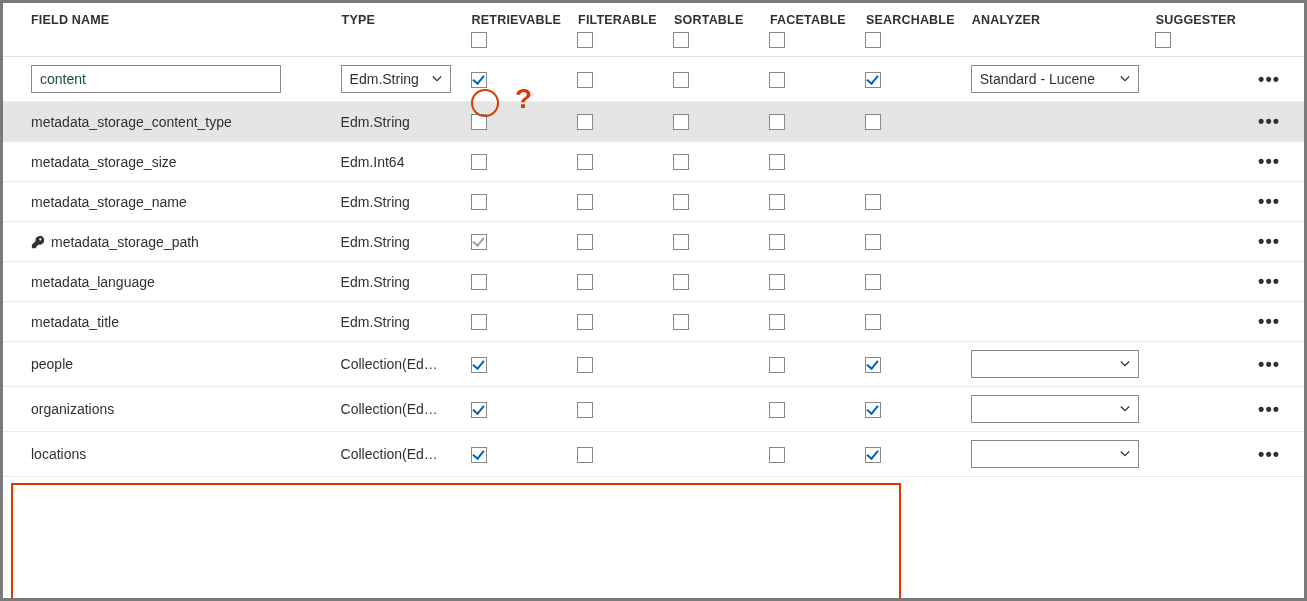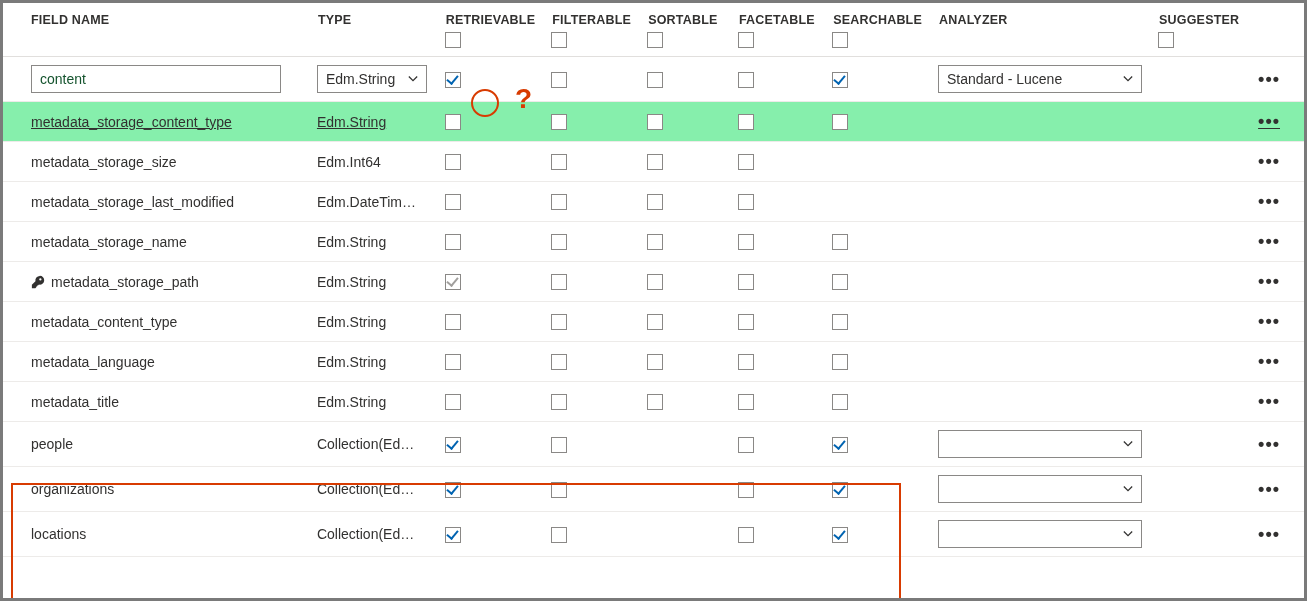--- a/index.html
+++ b/index.html
@@ -25,21 +25,21 @@
     padding: 10px 8px 4px 9px;
     vertical-align: top;
   }
   .hdr-sub td { padding: 0 8px 8px 8px; border-bottom: 1px solid #e1dfdd; }
   .row td {
     padding: 8px 8px;
     border-bottom: 1px solid #edebe9;
     vertical-align: middle;
     height: 40px;
   }
-  .row.hl td { background: #86efac; text-decoration: underline; }
+  .row.hl td { background: #e5e5e5; }
   .col-name   { width: 330px; padding-left: 28px !important; }
   .col-type   { width: 130px; }
   .col-chk    { width: 96px; text-align: left; }
   .col-analyzer { width: 180px; margin-top: 40px; }
   .col-suggest { width: 70px; text-align: left; }
   .col-dots   { width: 60px; text-align: right; padding-right: 24px !important; }
 
   .chk {
     display: inline-block;
     width: 16px; height: 16px;
@@ -70,21 +70,21 @@
     height: 28px;
     border: 1px solid #8a8886;
     background: #fff;
     display: inline-flex;
     align-items: center;
     padding: 0 8px;
     width: 110px;
     justify-content: space-between;
     cursor: pointer;
   }
-  .analyzer-select { width: 204px; }
+  .analyzer-select { width: 168px; }
   .chev {
     width: 10px; height: 10px;
     display: inline-block;
   }
   .chev svg { display: block; }
 
   .key-icon {
     display: inline-block;
     width: 14px; height: 14px;
     margin-right: 6px;
@@ -194,61 +194,37 @@
           <td class="col-chk"><span class="chk cell-pad"></span></td>
           <td class="col-chk"><span class="chk cell-pad"></span></td>
           <td class="col-chk"><span class="chk cell-pad"></span></td>
           <td class="col-chk"><span class="chk cell-pad"></span></td>
           <td class="col-chk"></td>
           <td class="col-analyzer"></td>
           <td class="col-suggest"></td>
           <td class="col-dots"><span class="dots">•••</span></td>
         </tr>
         <tr class="row">
-          <td class="col-name"><span>metadata_storage_last_modified</span></td>
-          <td class="col-type">Edm.DateTim…</td>
-          <td class="col-chk"><span class="chk cell-pad"></span></td>
-          <td class="col-chk"><span class="chk cell-pad"></span></td>
-          <td class="col-chk"><span class="chk cell-pad"></span></td>
-          <td class="col-chk"><span class="chk cell-pad"></span></td>
-          <td class="col-chk"></td>
-          <td class="col-analyzer"></td>
-          <td class="col-suggest"></td>
-          <td class="col-dots"><span class="dots">•••</span></td>
-        </tr>
-        <tr class="row">
           <td class="col-name"><span>metadata_storage_name</span></td>
           <td class="col-type">Edm.String</td>
           <td class="col-chk"><span class="chk cell-pad"></span></td>
           <td class="col-chk"><span class="chk cell-pad"></span></td>
           <td class="col-chk"><span class="chk cell-pad"></span></td>
           <td class="col-chk"><span class="chk cell-pad"></span></td>
           <td class="col-chk"><span class="chk cell-pad"></span></td>
           <td class="col-analyzer"></td>
           <td class="col-suggest"></td>
           <td class="col-dots"><span class="dots">•••</span></td>
         </tr>
         <tr class="row">
           <td class="col-name"><span class="key-icon"><svg viewBox="0 0 16 16">
                 <path fill="#323130" d="M10 1a5 5 0 0 0-4.9 6L1 11v4h4l1-1v-1h1v-1h1l1.1-1.1A5 5 0 1 0 10 1zm2 4a1.3 1.3 0 1 1-2.6 0A1.3 1.3 0 0 1 12 5z"></path>
               </svg></span><span>metadata_storage_path</span></td>
           <td class="col-type">Edm.String</td>
           <td class="col-chk"><span class="chk cell-pad checked gray"></span></td>
-          <td class="col-chk"><span class="chk cell-pad"></span></td>
-          <td class="col-chk"><span class="chk cell-pad"></span></td>
-          <td class="col-chk"><span class="chk cell-pad"></span></td>
-          <td class="col-chk"><span class="chk cell-pad"></span></td>
-          <td class="col-analyzer"></td>
-          <td class="col-suggest"></td>
-          <td class="col-dots"><span class="dots">•••</span></td>
-        </tr>
-        <tr class="row">
-          <td class="col-name"><span>metadata_content_type</span></td>
-          <td class="col-type">Edm.String</td>
-          <td class="col-chk"><span class="chk cell-pad"></span></td>
           <td class="col-chk"><span class="chk cell-pad"></span></td>
           <td class="col-chk"><span class="chk cell-pad"></span></td>
           <td class="col-chk"><span class="chk cell-pad"></span></td>
           <td class="col-chk"><span class="chk cell-pad"></span></td>
           <td class="col-analyzer"></td>
           <td class="col-suggest"></td>
           <td class="col-dots"><span class="dots">•••</span></td>
         </tr>
         <tr class="row">
           <td class="col-name"><span>metadata_language</span></td>

